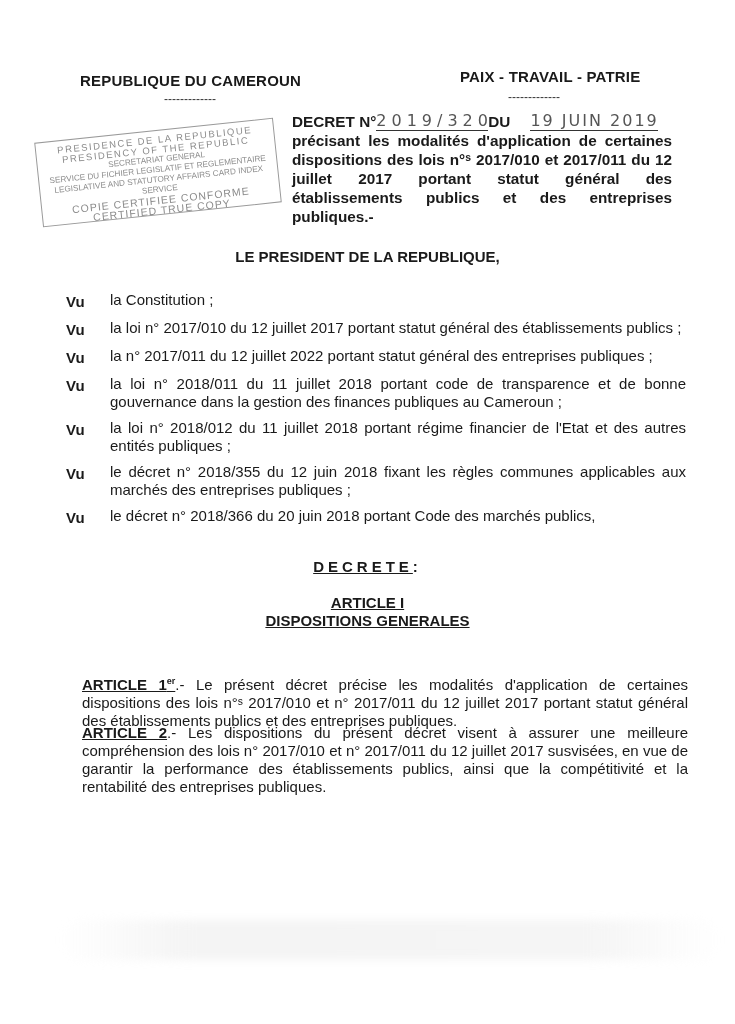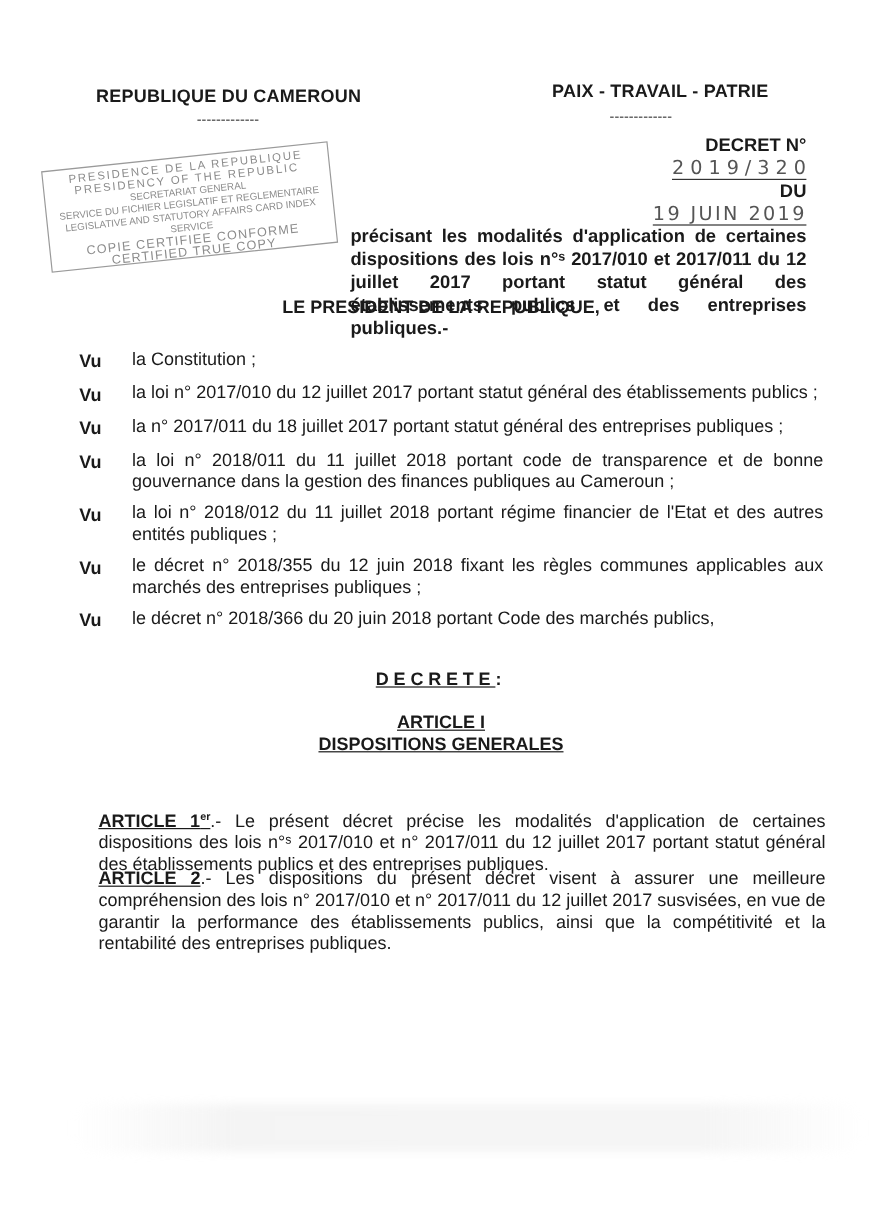--- a/index.html
+++ b/index.html
@@ -16,21 +16,21 @@
       color: #8c8c8c; font-family: "Liberation Sans", sans-serif;
       font-size: 8.2px; text-align: center; line-height: 10px; padding-top: 4px;
       box-sizing: border-box;
     }
     .stamp .l1, .stamp .l2 { letter-spacing: 1.5px; font-size: 9.5px; }
     .stamp .l6, .stamp .l7 { font-size: 10.5px; letter-spacing: 1px; }
     .title-block {
       position: absolute; left: 292px; top: 112px; width: 380px;
       font-weight: bold; font-size: 15.3px; line-height: 19px; text-align: justify;
     }
-    .title-line1 { display: flex; align-items: flex-end; white-space: nowrap; flex-direction: column; }
+    .title-line1 { display: flex; white-space: nowrap; }
     .hand {
       font-family: "DejaVu Sans", sans-serif; font-weight: normal; color: #555;
       border-bottom: 1.3px solid #333; display: inline-block; letter-spacing: 5px;
       font-size: 16px; line-height: 18px; text-align: center;
     }
     .num { width: 112px; }
     .date { width: 128px; letter-spacing: 2px; margin-left: 20px; }
     .president { position: absolute; left: 0; width: 735px; top: 248px; text-align: center; font-weight: bold; font-size: 15px; }
     .vu-list { position: absolute; left: 66px; top: 291px; width: 620px; }
     .vu { display: flex; margin-bottom: 8px; font-size: 15px; line-height: 18px; }
@@ -83,21 +83,21 @@
   <div class="vu">
       <span class="lbl">Vu</span>
       <span class="txt">la Constitution ;</span>
     </div>
   <div class="vu">
       <span class="lbl">Vu</span>
       <span class="txt">la loi n° 2017/010 du 12 juillet 2017 portant statut général des établissements publics ;</span>
     </div>
   <div class="vu">
       <span class="lbl">Vu</span>
-      <span class="txt">la n° 2017/011 du 18 juillet 2017 portant statut général des entreprises publiques ;</span>
+      <span class="txt">la n° 2017/011 du 12 juillet 2022 portant statut général des entreprises publiques ;</span>
     </div>
   <div class="vu">
       <span class="lbl">Vu</span>
       <span class="txt">la loi n° 2018/011 du 11 juillet 2018 portant code de transparence et de bonne gouvernance dans la gestion des finances publiques au Cameroun ;</span>
     </div>
   <div class="vu">
       <span class="lbl">Vu</span>
       <span class="txt">la loi n° 2018/012 du 11 juillet 2018 portant régime financier de l'Etat et des autres entités publiques ;</span>
     </div>
   <div class="vu">

